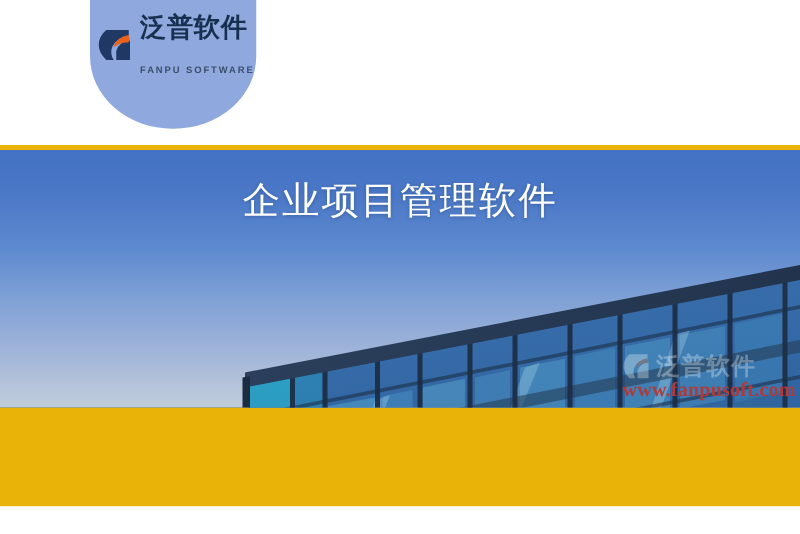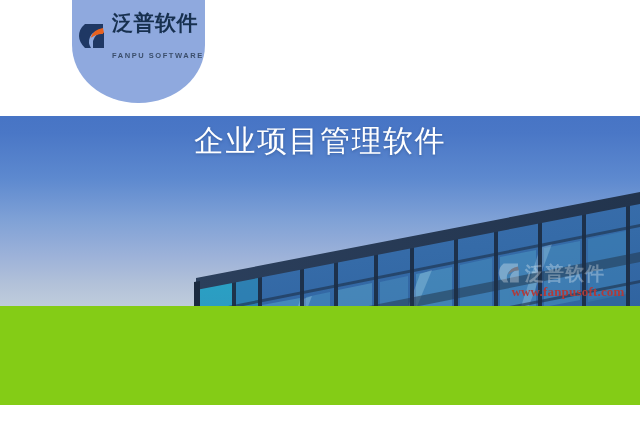--- a/index.html
+++ b/index.html
@@ -13,21 +13,21 @@
     height: 427px;
     overflow: hidden;
     font-family: "Liberation Sans", sans-serif;
     position: relative;
   }
 
   #page {
     position: relative;
     width: 640px;
     height: 427px;
-    background: #84cc16;
+    background: #eab308;
     overflow: hidden;
   }
 
   
   .header-band {
     position: absolute;
     left: 0;
     top: 0;
     width: 640px;
     height: 116px;
@@ -89,21 +89,21 @@
     color: #3b4e6b;
     letter-spacing: 1.55px;
     margin-top: 18px;
     white-space: nowrap;
   }
 
   
   .hero {
     position: absolute;
     left: 0;
-    top: 100px;
+    top: 120px;
     width: 640px;
     height: 206px;
     overflow: hidden;
     background: #4472c4;
   }
 
   .sky {
     position: absolute;
     inset: 0;
     background: linear-gradient(to bottom,
@@ -176,23 +176,23 @@
     color: #ffffff;
     letter-spacing: 1px;
     line-height: 1;
     white-space: nowrap;
   }
   .wm-url {
     position: absolute;
     left: 0;
     top: 26px;
     width: 140px;
-    text-align: center;
+    text-align: left;
     font-family: "Liberation Serif", "DejaVu Serif", serif;
-    font-size: 13px;
+    font-size: 16px;
     font-weight: 700;
     color: #b03a3a;
     letter-spacing: 0.2px;
     white-space: nowrap;
   }
 
   
   .footer-band {
     position: absolute;
     left: 0;

